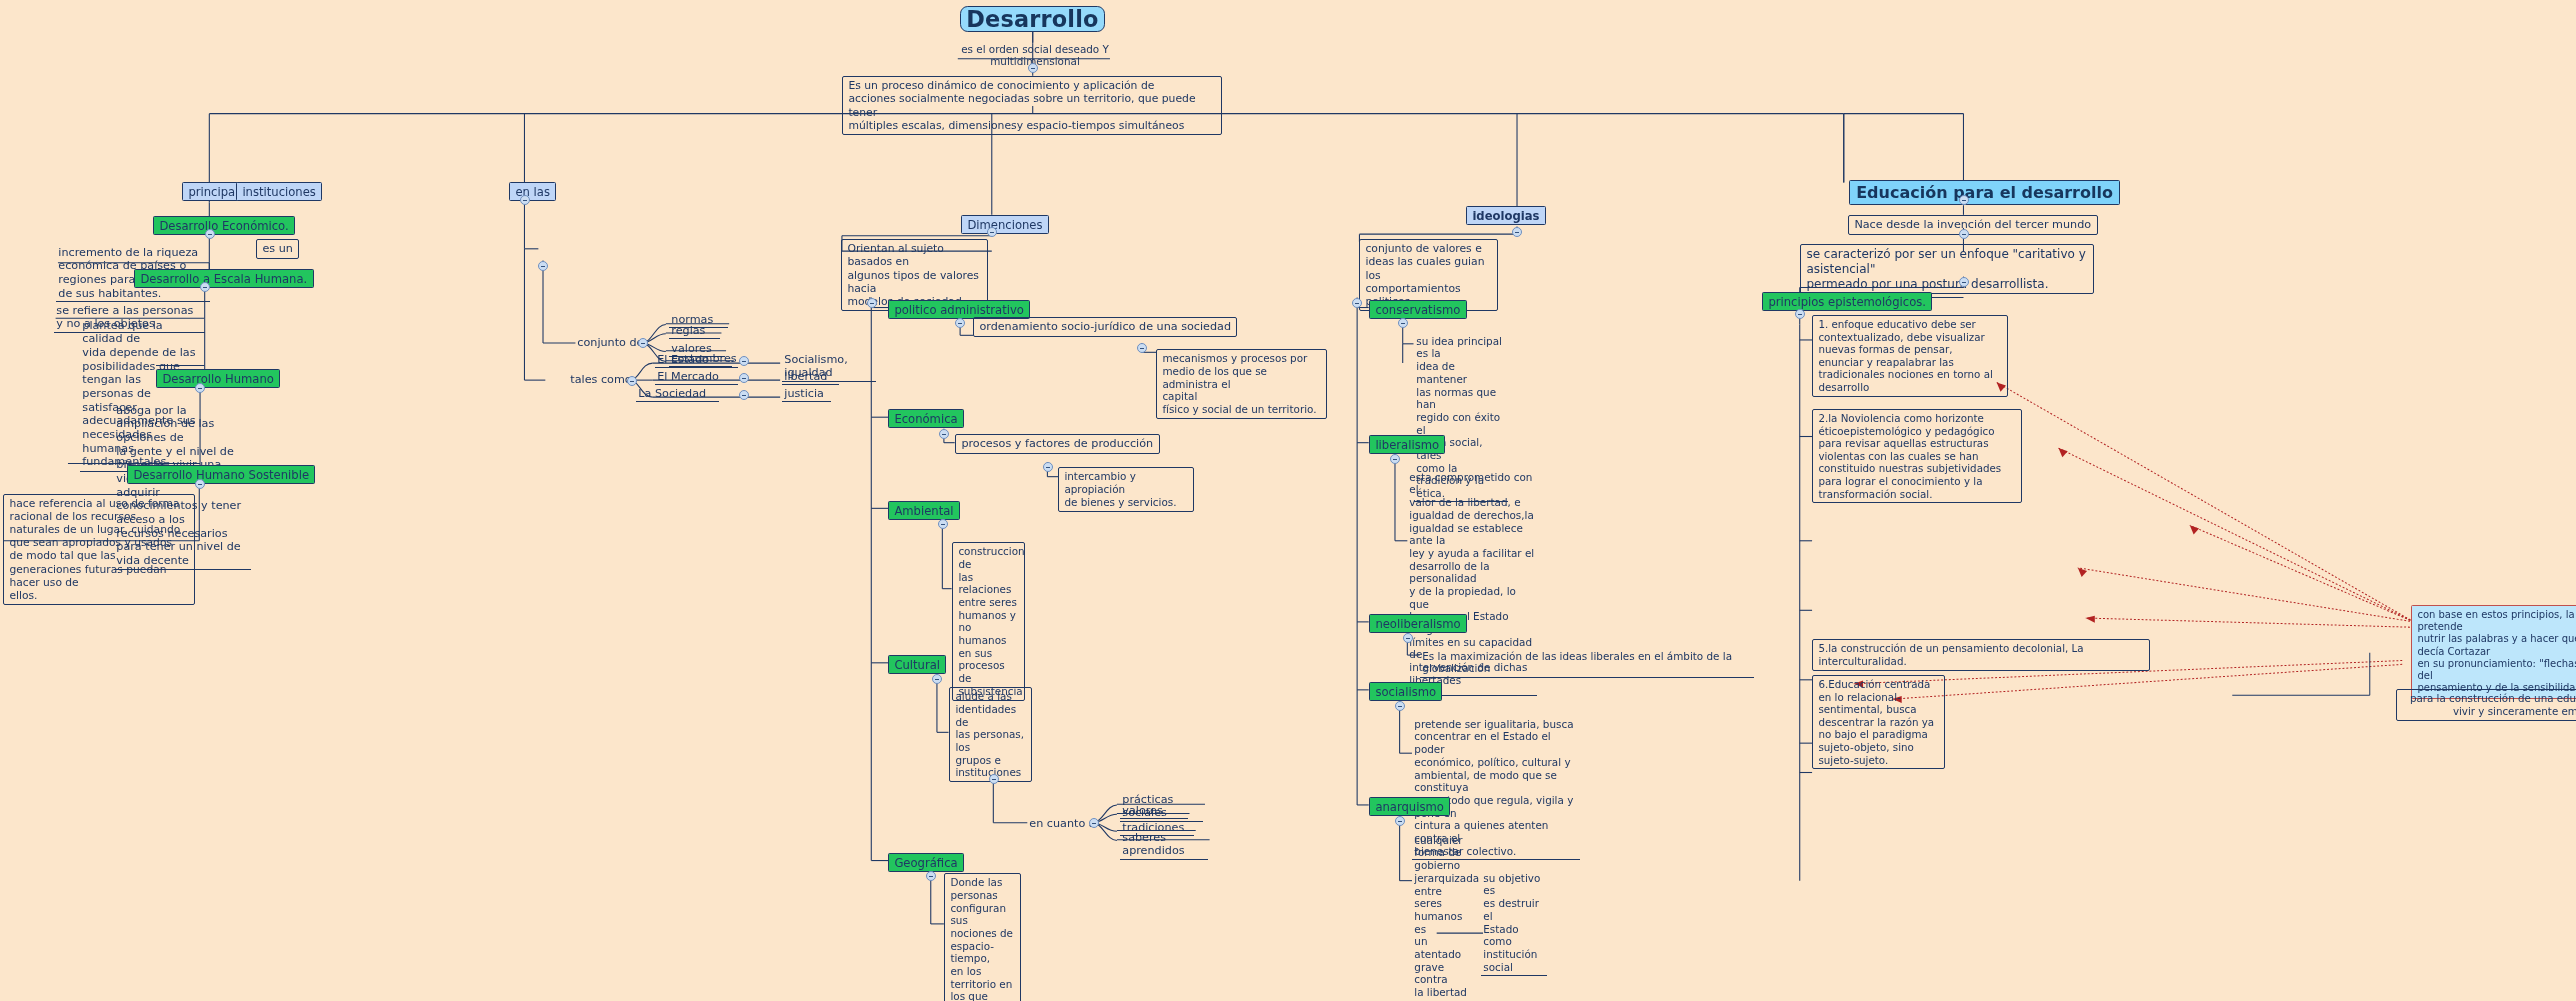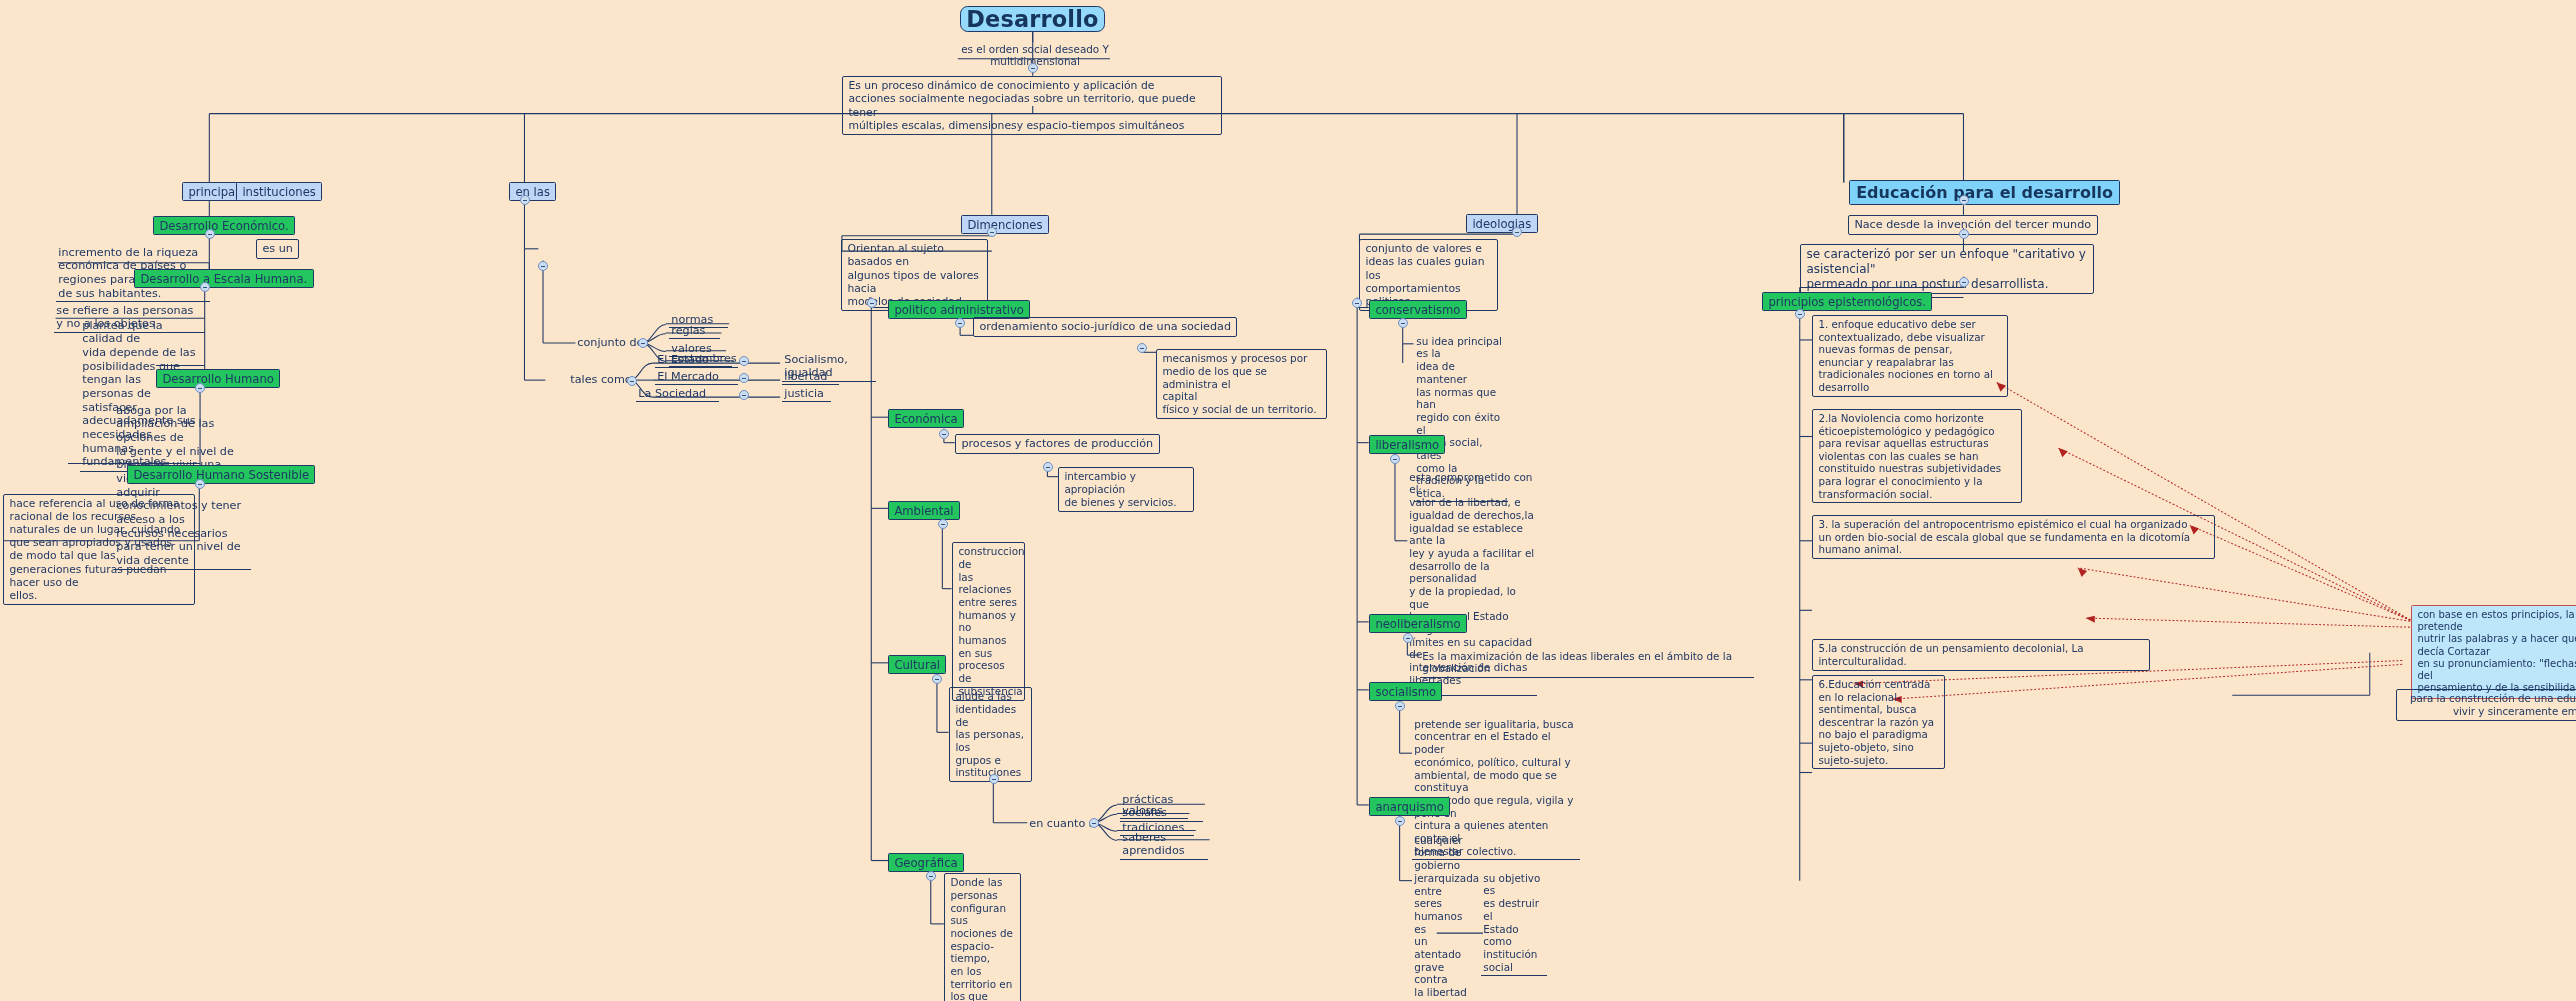--- a/index.html
+++ b/index.html
@@ -410,21 +410,21 @@
 <div class="node topic" style="left:888px;top:853px;">Geográfica</div>
 <div class="handle" style="left:926px;top:871px;"></div>
 <div class="node boxed" style="left:944px;top:873px;width:77px;white-space:pre-line;font-size:10.4px;">Donde las
 personas
 configuran sus
 nociones de
 espacio-tiempo,
 en los territorio en
 los que viven.</div>
 
-<div class="node cat" style="left:1466px;top:214px;">ideologias</div>
+<div class="node cat" style="left:1466px;top:206px;font-weight:bold;">ideologias</div>
 <div class="handle" style="left:1512px;top:227px;"></div>
 <div class="node boxed" style="left:1359px;top:239px;width:139px;white-space:pre-line;font-size:10.8px;">conjunto de valores e
 ideas las cuales guian los
 comportamientos politicos</div>
 <div class="handle" style="left:1352px;top:298px;"></div>
 
 <div class="node topic" style="left:1369px;top:300px;">conservatismo</div>
 <div class="handle" style="left:1398px;top:318px;"></div>
 <div class="node plain" style="left:1414px;top:334px;width:94px;white-space:pre-line;font-size:10.4px;border-bottom:0.9px solid #1F3864;padding-bottom:1.5px;">su idea principal es la
 idea de  mantener
@@ -500,23 +500,20 @@
 enunciar y reapalabrar las
 tradicionales nociones en torno al
 desarrollo</div>
 <div class="node boxed" style="left:1812px;top:409px;width:210px;white-space:pre-line;font-size:10.3px;">2.la Noviolencia como horizonte
 éticoepistemológico y pedagógico
 para revisar aquellas estructuras
 violentas con las cuales se han
 constituido nuestras subjetividades
 para lograr el conocimiento y la
 transformación social.</div>
-<div class="node boxed" style="left:1812px;top:515px;width:403px;white-space:pre-line;font-size:10.3px;">3.  la superación del antropocentrismo epistémico  el cual ha organizado
-un orden bio-social de escala global que se fundamenta en la dicotomía
-humano animal.</div>
 <div class="node boxed" style="left:1812px;top:639px;width:338px;white-space:pre-line;font-size:10.3px;">5.la construcción de un pensamiento decolonial, La
 interculturalidad.</div>
 <div class="node boxed" style="left:1812px;top:675px;width:133px;white-space:pre-line;font-size:10.3px;"> 6.Educación centrada
 en lo relacional-
 sentimental, busca
 descentrar la razón ya
 no bajo el paradigma
 sujeto-objeto, sino
 sujeto-sujeto.</div>
 

